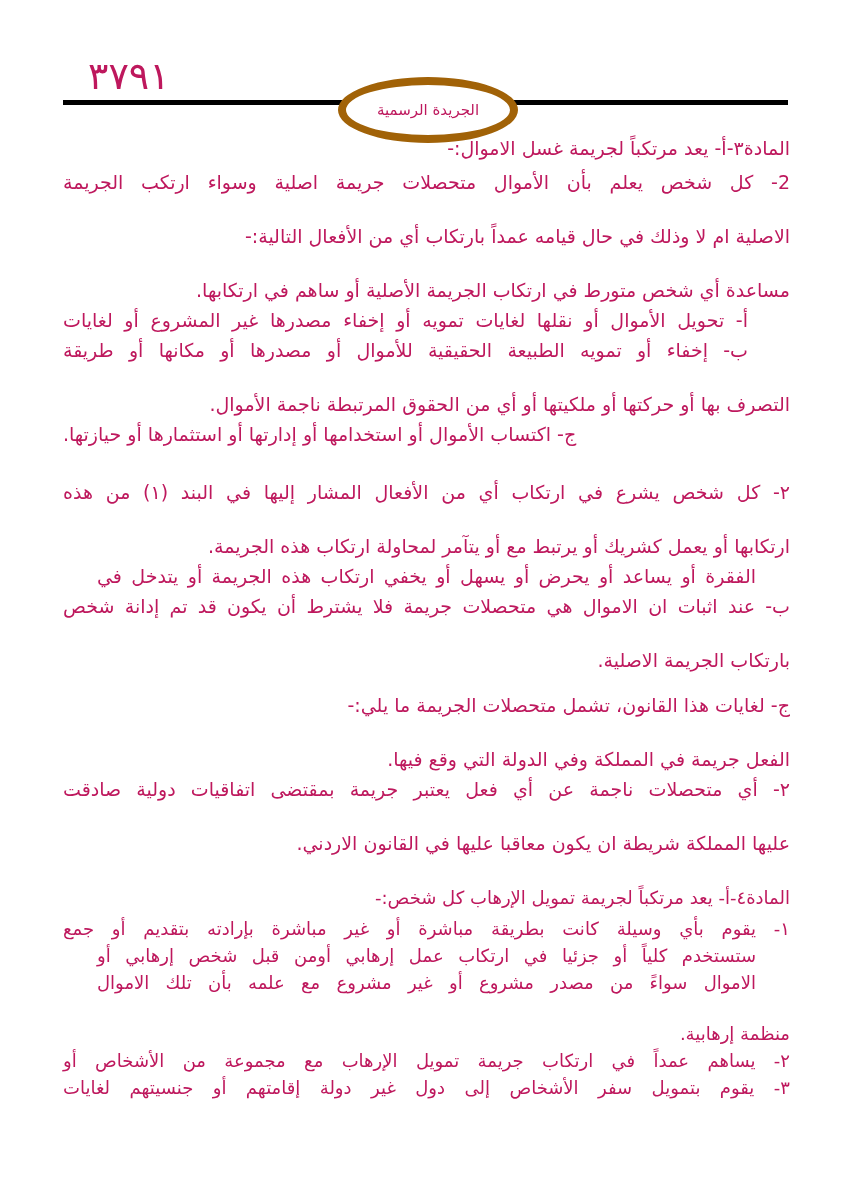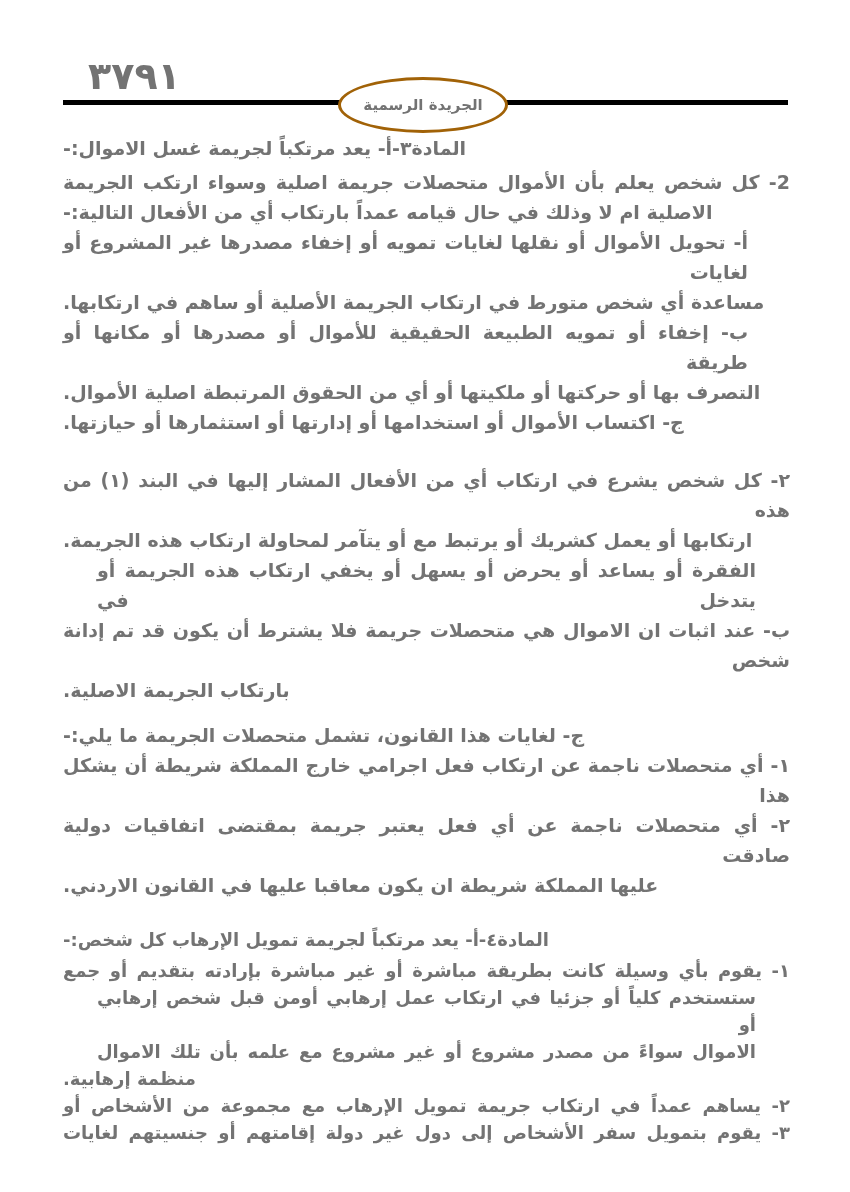--- a/index.html
+++ b/index.html
@@ -1,45 +1,45 @@
 <!DOCTYPE html>
 <html lang="ar"><head>
 <meta charset="utf-8">
 <style>
   html,body { margin:0; padding:0; background:#ffffff; }
   .page {
     position:relative; width:832px; height:1192px; background:#ffffff;
-    font-family:"DejaVu Sans", sans-serif; font-weight:bold; color:#737373;
+    font-family:"DejaVu Sans", sans-serif; font-weight:normal; color:#be185d;
     overflow:hidden;
   }
   
   .pageno {
     position:absolute; top:56px; left:88px; font-size:38px; line-height:40px;
     letter-spacing:2px; direction:rtl;
   }
   .rule { position:absolute; top:100px; left:63px; width:725px; height:5px; background:#000; }
   .masthead {
     position:absolute; top:77px; left:338px; width:164px; height:50px;
-    border:3px solid #a16207; border-radius:50%; background:#fff; z-index:2;
+    border:8px solid #a16207; border-radius:50%; background:#fff; z-index:2;
     display:flex; align-items:center; justify-content:center;
     font-size:15px; direction:rtl;
   }
   
   .content {
     position:absolute; top:133px; left:63px; width:727px;
     direction:rtl; font-size:19px; line-height:30px;
   }
   .a4 { font-size:18px; line-height:27px; }
   .a4 .h { line-height:30px; }
   .ln  { min-height:1em; }
-  .rt   { text-align:left; }                                            
+  .rt   { text-align:right; }                                            
   .jf   { text-align:justify; text-align-last:justify; }                 
   .jfs  { text-align:justify; text-align-last:justify; padding:0 34px; } 
   .jsub { text-align:justify; text-align-last:justify; padding-right:42px; } 
-  .ctr  { text-align:left; }                                           
+  .ctr  { text-align:right;margin-top:24px; }                                           
   .rsub { text-align:left; padding-right:45px; }                        
   .sp28 { height:28px; } .sp15 { height:15px; } .sp25 { height:25px; }
   .sp4  { height:4px;  } .sp2  { height:2px;  }
 </style>
 </head>
 <body>
 
 <div class="page">
 
   <div class="pageno">٣٧٩١</div>
@@ -47,38 +47,38 @@
   <div class="masthead">
     <span>الجريدة الرسمية</span>
   </div>
 
   <div class="content">
 
     <div class="ln rt">المادة٣-أ- يعد مرتكباً لجريمة غسل الاموال:-</div>
     <div class="sp4"></div>
     <div class="ln jf">2- كل شخص يعلم بأن الأموال متحصلات جريمة اصلية وسواء ارتكب الجريمة</div>
     <div class="ln ctr">الاصلية ام لا وذلك في حال قيامه عمداً بارتكاب أي من الأفعال التالية:-</div>
+    <div class="ln ctr">مساعدة أي شخص متورط في ارتكاب الجريمة الأصلية أو ساهم في ارتكابها.</div>
     <div class="ln jsub">أ- تحويل الأموال أو نقلها لغايات تمويه أو إخفاء مصدرها غير المشروع أو لغايات</div>
-    <div class="ln ctr">مساعدة أي شخص متورط في ارتكاب الجريمة الأصلية أو ساهم في ارتكابها.</div>
     <div class="ln jsub">ب- إخفاء أو تمويه الطبيعة الحقيقية للأموال أو مصدرها أو مكانها أو طريقة</div>
-    <div class="ln ctr">التصرف بها أو حركتها أو ملكيتها أو أي من الحقوق المرتبطة اصلية الأموال.</div>
+    <div class="ln ctr">التصرف بها أو حركتها أو ملكيتها أو أي من الحقوق المرتبطة ناجمة الأموال.</div>
     <div class="ln rsub">ج- اكتساب الأموال أو استخدامها أو إدارتها أو استثمارها أو حيازتها.</div>
 
     <div class="sp28"></div>
 
     <div class="ln jf">٢- كل شخص يشرع في ارتكاب أي من الأفعال المشار إليها في البند (١) من هذه</div>
     <div class="ln ctr">ارتكابها أو يعمل كشريك أو يرتبط مع أو يتآمر لمحاولة ارتكاب هذه الجريمة.</div>
     <div class="ln jfs">الفقرة أو يساعد أو يحرض أو يسهل أو يخفي ارتكاب هذه الجريمة أو يتدخل في</div>
     <div class="ln jf">ب- عند اثبات ان الاموال هي متحصلات جريمة فلا يشترط أن يكون قد تم إدانة شخص</div>
     <div class="ln ctr">بارتكاب الجريمة الاصلية.</div>
 
     <div class="sp15"></div>
 
     <div class="ln rt">ج- لغايات هذا القانون، تشمل متحصلات الجريمة ما يلي:-</div>
-    <div class="ln jf">١- أي متحصلات ناجمة عن ارتكاب فعل اجرامي خارج المملكة شريطة أن يشكل هذا</div>
+    <div class="ln ctr">الفعل جريمة في المملكة وفي الدولة التي وقع فيها.</div>
     <div class="ln jf">٢- أي متحصلات ناجمة عن أي فعل يعتبر جريمة بمقتضى اتفاقيات دولية صادقت</div>
     <div class="ln ctr">عليها المملكة شريطة ان يكون معاقبا عليها في القانون الاردني.</div>
 
     <div class="sp25"></div>
 
     <div class="a4">
       <div class="ln rt h">المادة٤-أ- يعد مرتكباً لجريمة تمويل الإرهاب كل شخص:-</div>
       <div class="sp2"></div>
       <div class="ln jf">١- يقوم بأي وسيلة كانت بطريقة مباشرة أو غير مباشرة بإرادته بتقديم أو جمع</div>
       <div class="ln jfs">ستستخدم كلياً أو جزئيا في ارتكاب عمل إرهابي أومن قبل شخص إرهابي أو</div>

